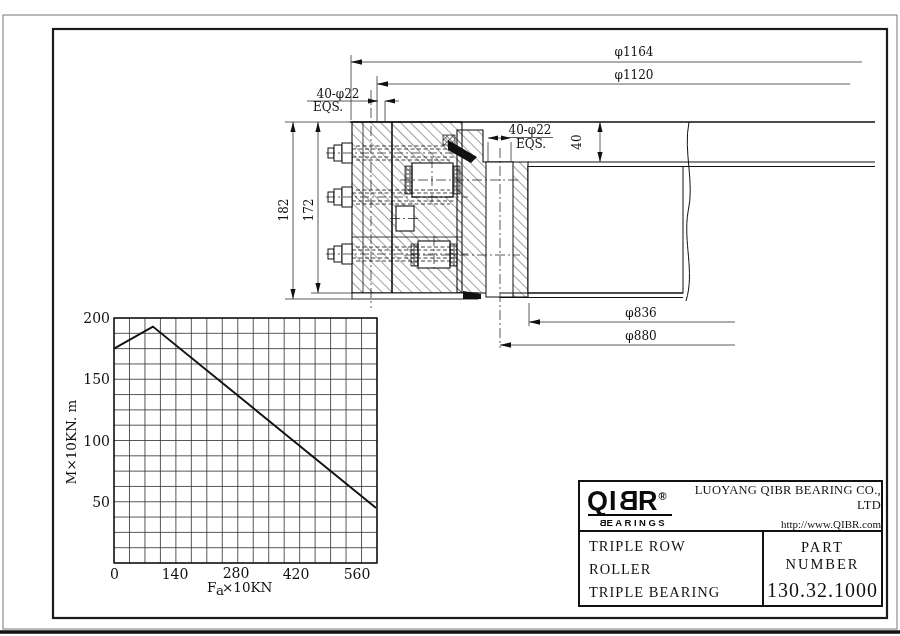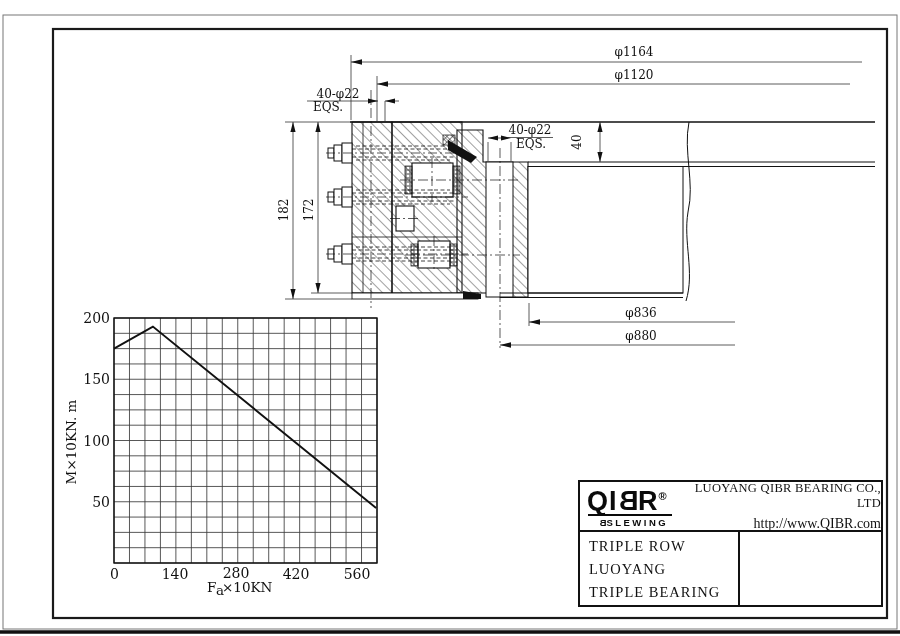--- a/index.html
+++ b/index.html
@@ -5,32 +5,32 @@
   html,body{margin:0;padding:0;background:#fff;width:900px;height:636px;overflow:hidden;}
   body{font-family:"Liberation Serif", serif;color:#111;position:relative;}
   svg{position:absolute;left:0;top:0;}
   .dimtext{font-family:"DejaVu Serif", serif;font-size:12px;fill:#111;}
   .ticktext{font-family:"DejaVu Serif", serif;font-size:14px;fill:#111;}
   .axtitle{font-family:"DejaVu Serif", serif;font-size:13.5px;fill:#111;}
   
   .tblock{position:absolute;left:578px;top:480px;width:305px;height:127px;border:2px solid #111;background:#fff;box-sizing:border-box;}
   .tb-top{height:48px;border-bottom:2px solid #111;display:flex;align-items:center;}
   .tb-bottom{display:flex;height:75px;}
-  .tb-left{width:160px;border-right:2px solid #111;box-sizing:border-box;padding:3px 0 0 9px;}
+  .tb-left{width:184px;border-right:2px solid #111;box-sizing:border-box;padding:3px 0 0 9px;}
   .tb-right{flex:1;text-align:center;}
   .logo{width:104px;padding-left:7px;box-sizing:border-box;}
   .logo-word{font-family:"Liberation Sans", sans-serif;font-weight:bold;font-size:27px;letter-spacing:1px;line-height:24px;color:#0a0a0a;white-space:nowrap;}
   .logo-word .flip{display:inline-block;transform:scaleX(-1);}
   .logo-reg{font-size:11px;vertical-align:super;letter-spacing:0;}
   .logo-bar{height:2.5px;background:#0a0a0a;width:84px;margin:0.5px 0 1px 1px;}
   .logo-sub{font-family:"Liberation Sans", sans-serif;font-weight:bold;font-size:9.5px;letter-spacing:2.5px;color:#0a0a0a;padding-left:10px;white-space:nowrap;}
   .logo-sub .flip{display:inline-block;transform:scaleX(-1);}
   .company{flex:1;text-align:right;}
   .company-name{font-size:12.5px;letter-spacing:0.3px;}
-  .company-url{font-size:14px;margin-top:5px;}
+  .company-url{font-size:11px;margin-top:5px;}
   .prod-line{font-size:14.5px;line-height:23px;letter-spacing:1px;white-space:nowrap;}
   .part-label{font-size:14.5px;margin-top:7px;letter-spacing:2px;}
   .part-number{font-size:20px;margin-top:6px;letter-spacing:1px;}
 </style>
 </head>
 <body>
 
 <svg width="900" height="636" viewBox="0 0 900 636">
   <defs>
     <pattern id="hatch" width="7" height="7" patternUnits="userSpaceOnUse" patternTransform="rotate(-45)">
@@ -246,27 +246,31 @@
       <text class="axtitle" x="222" y="592"> ×10KN</text>
     </g>
   </g>
 </svg>
 
 <div class="tblock">
   <div class="tb-top">
     <div class="logo">
       <div class="logo-word"><span>Q</span><span>I</span><span class="flip">B</span><span>R</span><span class="logo-reg">®</span></div>
       <div class="logo-bar"></div>
-      <div class="logo-sub"><span class="flip">B</span><span>SLEWING</span></div>
+      <div class="logo-sub"><span class="flip">B</span><span>EARINGS</span></div>
     </div>
     <div class="company">
       <div class="company-name">LUOYANG QIBR BEARING CO., LTD</div>
       <div class="company-url">http://www.QIBR.com</div>
     </div>
   </div>
   <div class="tb-bottom">
     <div class="tb-left">
       <div class="prod-line">TRIPLE ROW</div>
-      <div class="prod-line">LUOYANG</div>
+      <div class="prod-line">ROLLER</div>
       <div class="prod-line">TRIPLE BEARING</div>
+    </div>
+    <div class="tb-right">
+      <div class="part-label">PART  NUMBER</div>
+      <div class="part-number">130.32.1000</div>
     </div>
   </div>
 </div>
 
 </body></html>

